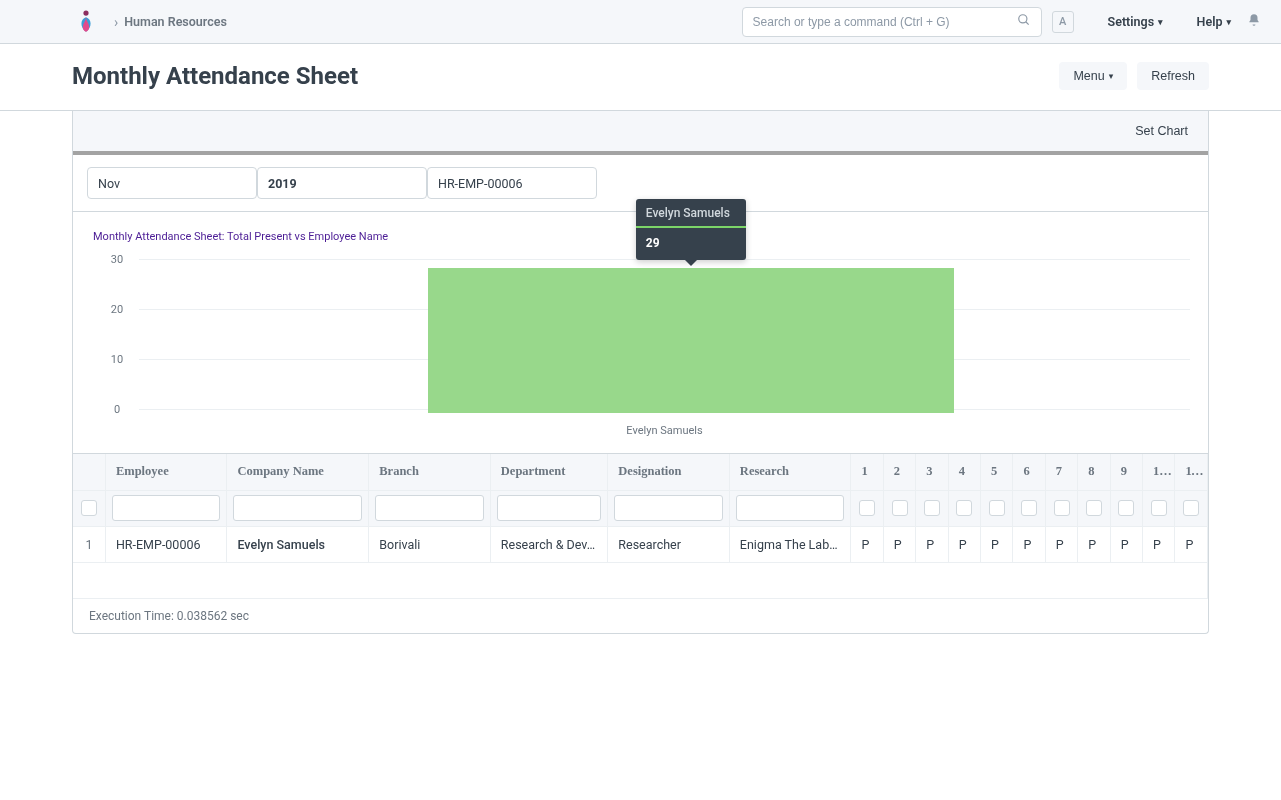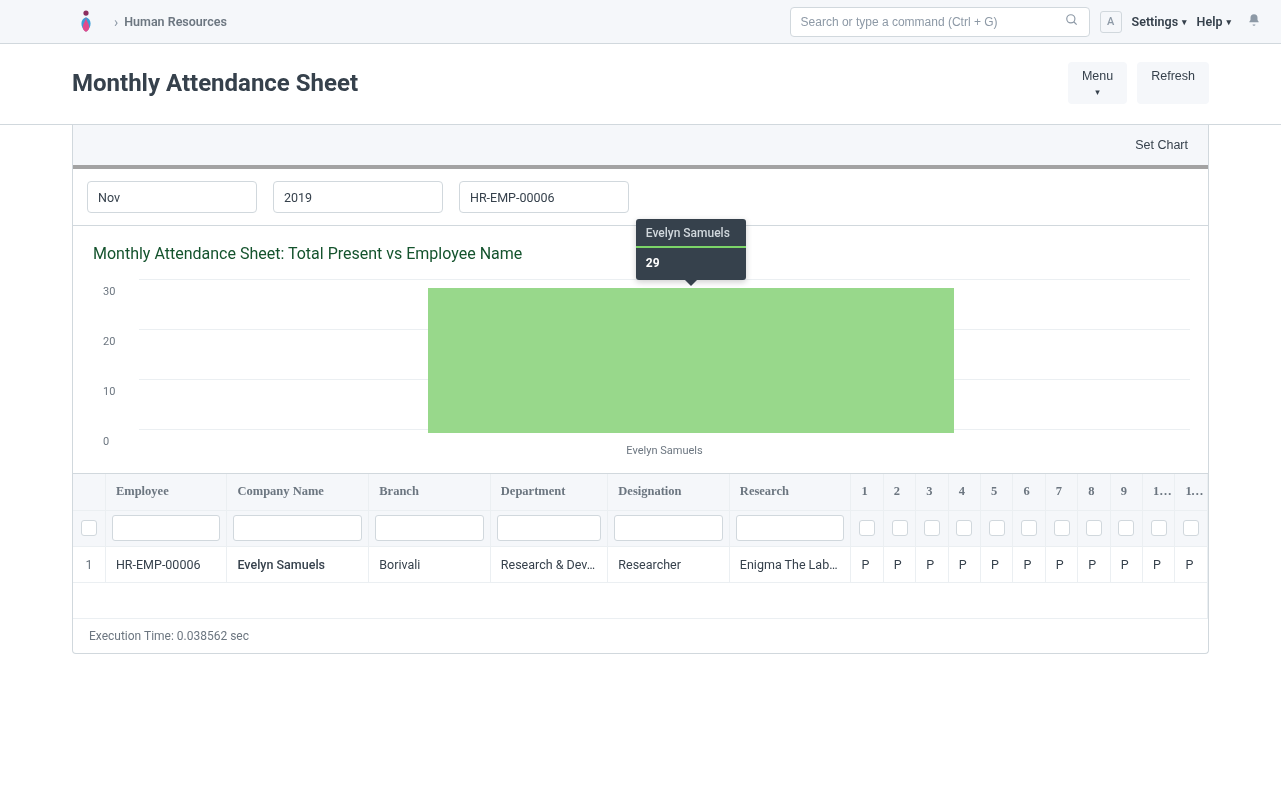--- a/index.html
+++ b/index.html
@@ -40,93 +40,93 @@
     border: none; outline: none; width: 100%; font-size: 12px; color: #36414c;
     background: transparent;
   }
   .searchbox input::placeholder { color: #8d99a6; }
   .search-icon { position: absolute; right: 10px; color: #8d99a6; }
   .avatar-badge {
     width: 22px; height: 22px; border: 1px solid #d1d8dd; border-radius: 3px;
     display:flex; align-items:center; justify-content:center;
     color:#8d99a6; font-size:11px; font-weight:500;
   }
-  .nav-link { color: #36414c; font-weight: 600; font-size: 12.5px; cursor: pointer; display:flex; align-items:center; gap:4px;}
+  .nav-link { color: #36414c; font-weight: 600; font-size: 12.5px; cursor: pointer; display:flex; align-items:center; gap:4px;margin-left:24px;}
   .caret-down { font-size: 9px; }
   .bell { color: #8d99a6; font-size: 14px; margin-left: 6px; cursor:pointer; }
 
   .page-head {
     padding: 18px 72px 20px 72px;
     display: flex; align-items: center;
     border-bottom: 1px solid #d1d8dd;
   }
   .page-title { font-size: 24px; font-weight: 700; color: #36414c; }
   .page-actions { margin-left: auto; display: flex; gap: 10px; }
   .btn {
     background: #f5f7fa;
     border: none;
     border-radius: 4px;
     padding: 7px 14px;
     font-size: 12.5px;
     color: #36414c;
     font-weight: 500;
     cursor: pointer;
-    display: inline-flex; align-items: center; gap: 4px; flex-direction: column;
+    display: inline-flex; align-items: center; gap: 4px;
   }
 
   .page-body { padding: 0 72px; }
   .sheet {
     border: 1px solid #d1d8dd;
     border-top: none;
     border-radius: 0 0 4px 4px;
     background: #fff;
   }
   .chart-toolbar {
     background: #f5f7fa;
     border-bottom: 4px solid #a3a3a3;
     padding: 8px 10px;
     display: flex;
     justify-content: flex-end;
   }
   .filters {
-    display: flex; gap: 16px;
+    display: flex; gap: 0;
     padding: 12px 14px;
   }
   .filter-input {
     height: 32px;
     border: 1px solid #d1d8dd;
     border-radius: 4px;
     padding: 0 10px;
     font-size: 12.5px;
     min-width: 170px;
     background: #fff;
     color: #36414c;
     display:flex; align-items:center;
   }
-  .filter-input.bold { font-weight: 400; }
+  .filter-input.bold { font-weight: 700; }
 
   
   .chart-wrap {
     border-top: 1px solid #d1d8dd;
     padding: 18px 14px 10px 14px;
   }
-  .chart-title { font-size: 16px; color: #14532d; margin-bottom: 10px; margin-left: 6px; }
+  .chart-title { font-size: 11px; color: #4c1d95; margin-bottom: 10px; margin-left: 6px; }
   .plot {
     position: relative;
     height: 190px;
     margin-left: 22px;
   }
   .y-ticks {
     position: absolute; left: -6px; top: 0; bottom: 30px;
     width: 28px;
   }
   .y-tick {
     position: absolute; left: 0; font-size: 11px; color: #6c7680;
     transform: translateY(-50%);
-    width:28px; text-align:left;margin-top:12px;
+    width:28px; text-align:center;
   }
   .plot-area {
     position: absolute; left: 30px; right: 4px; top: 6px; bottom: 30px;
     background: #fff;
   }
   .gridline { position:absolute; left:0; right:0; height:1px; background:#ebeff2; }
   .bar {
     position:absolute;
     background:#98d88b;
     bottom:0;

